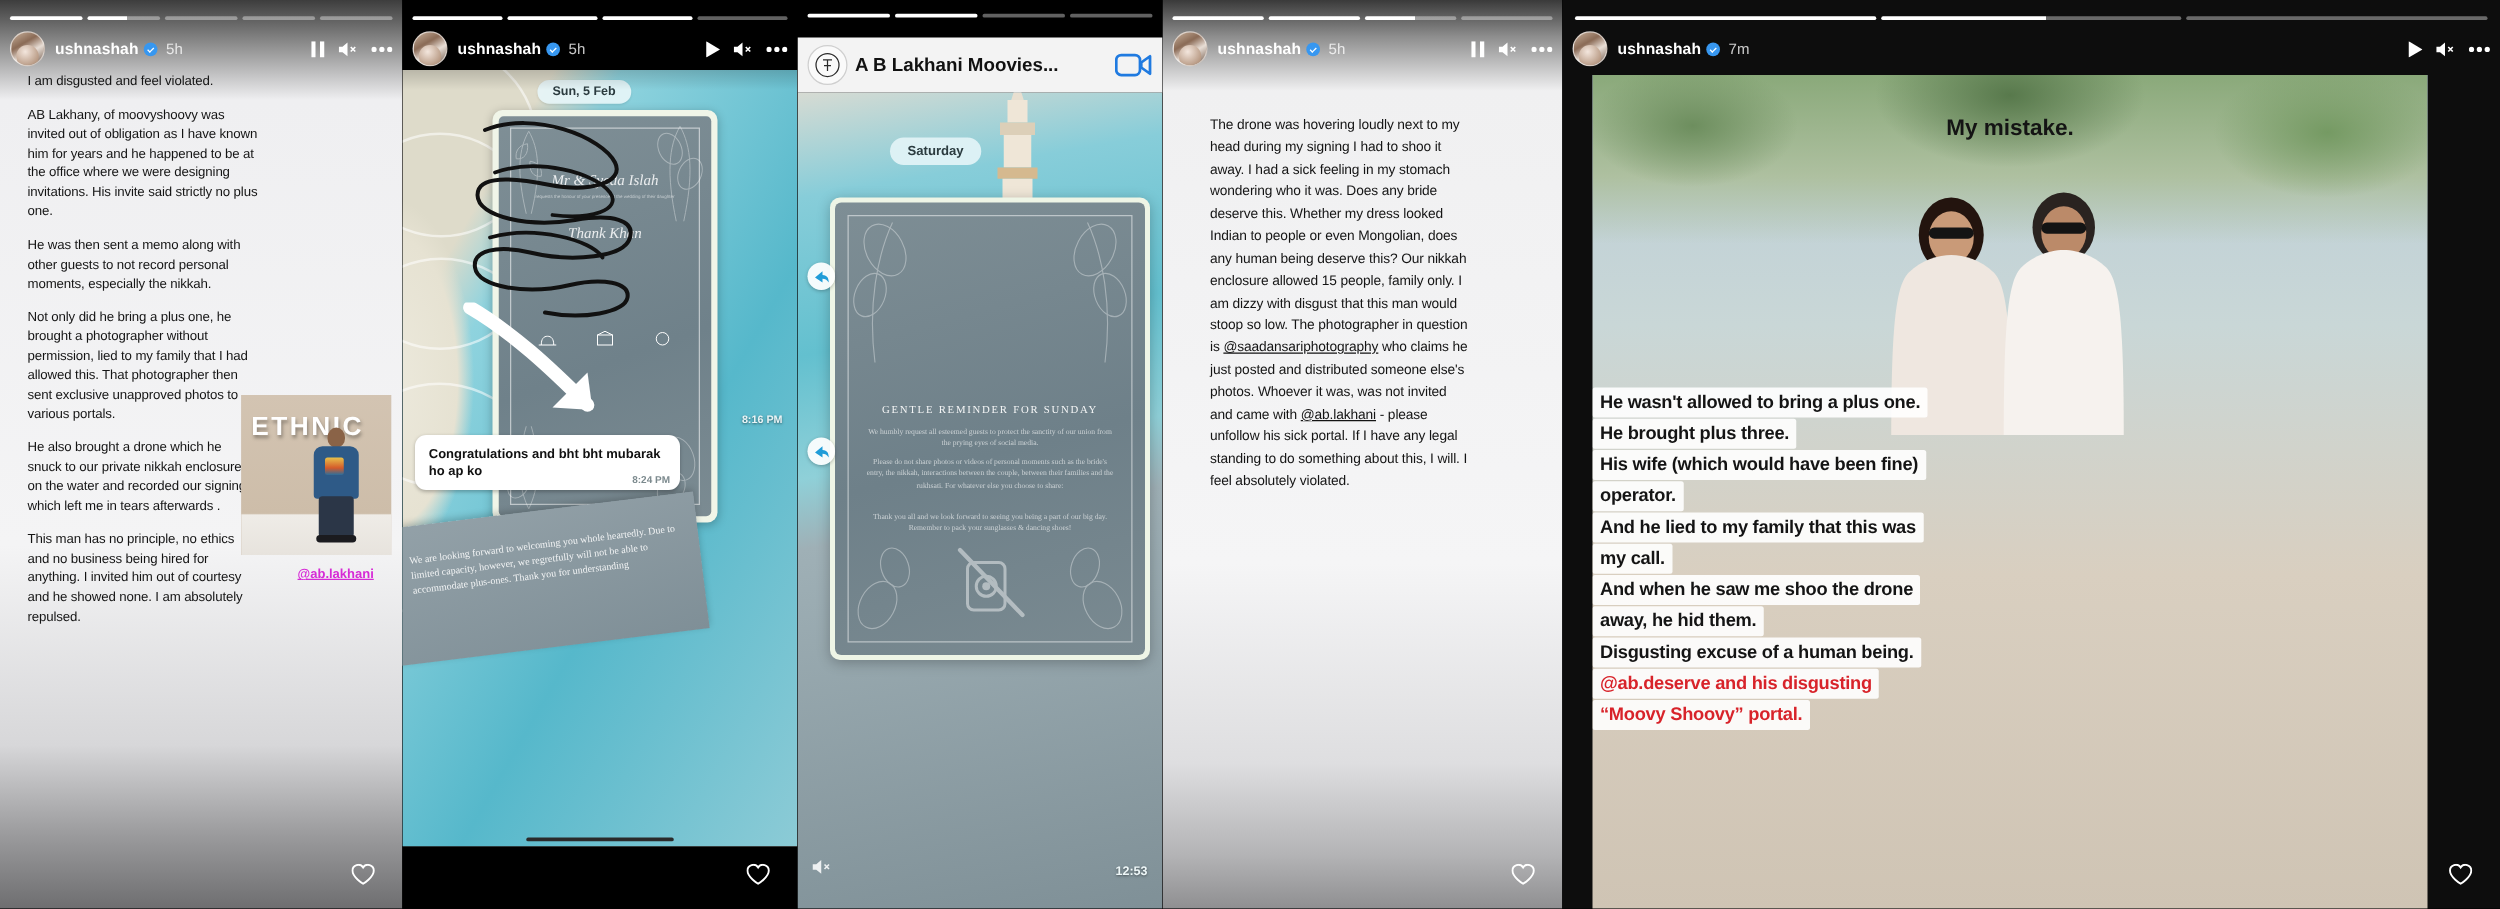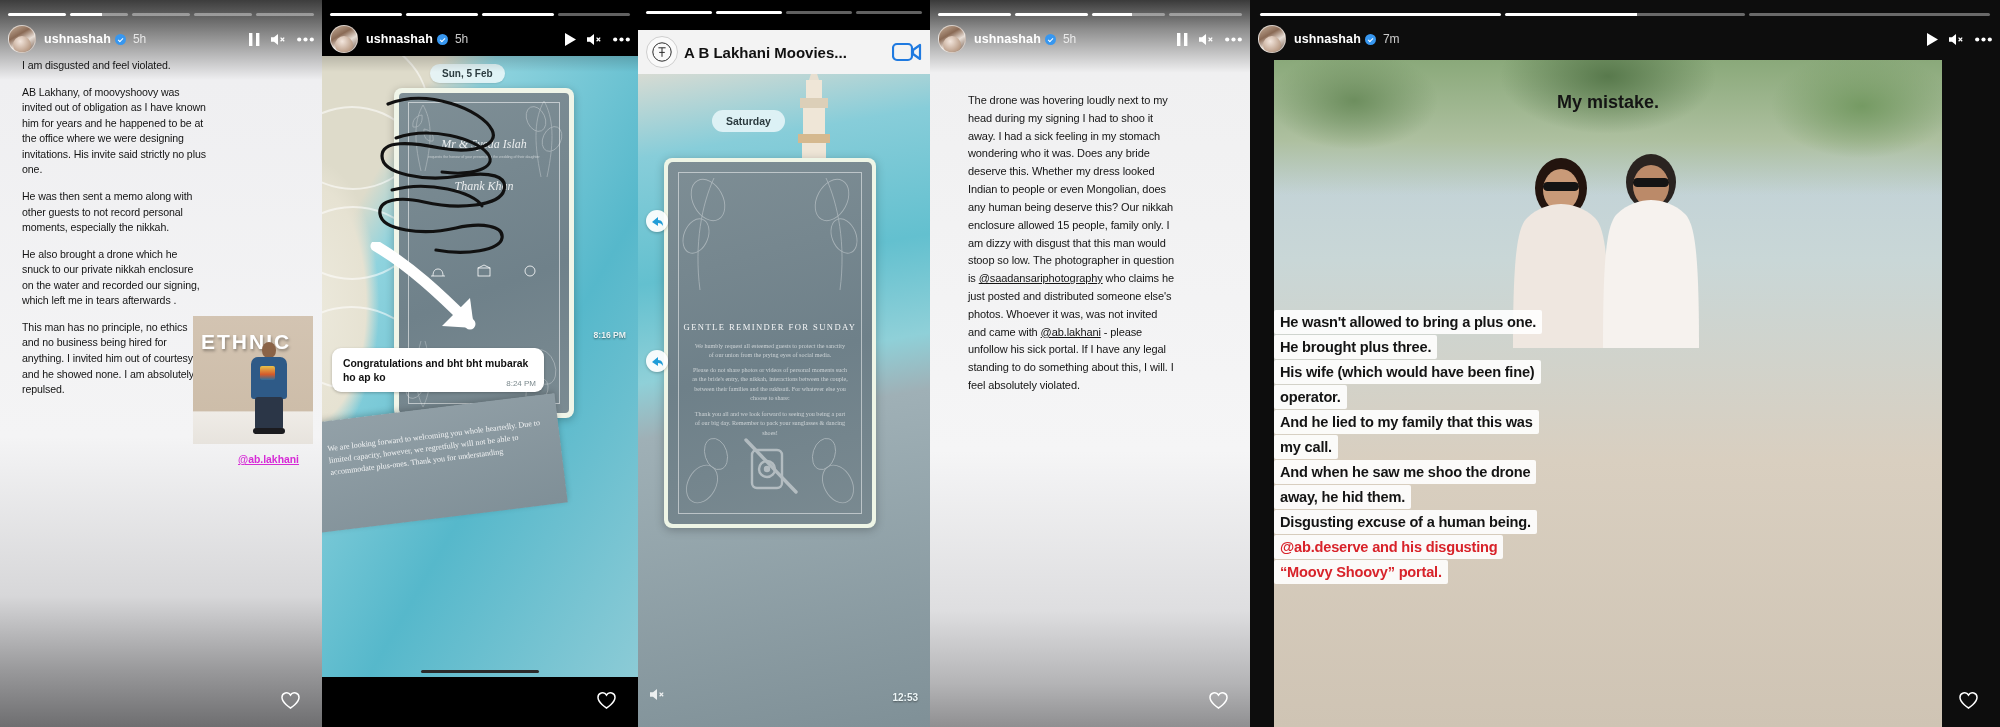--- a/index.html
+++ b/index.html
@@ -66,39 +66,39 @@
   .invite-inner{position:absolute;inset:5px;background:linear-gradient(160deg,#7f8f96,#6f818a 60%,#7b8b92);border-radius:4px;overflow:hidden;}
   .inv-border{position:absolute;inset:9px;border:1px solid rgba(255,255,255,.55);}
   .inv-script{position:absolute;left:0;right:0;color:rgba(255,255,255,.85);text-align:center;font-family:"Liberation Serif",serif;font-style:italic;}
   .inv-small{position:absolute;left:14px;right:14px;color:rgba(255,255,255,.55);font-size:3.6px;text-align:center;line-height:1.5;}
   .leafdeco{position:absolute;opacity:.35;}
   .scribble{position:absolute;left:48px;top:24px;width:140px;height:200px;z-index:6;pointer-events:none;}
   .arrow{position:absolute;left:48px;top:186px;width:130px;height:110px;z-index:7;}
   .bubble{position:absolute;left:10px;top:292px;width:212px;background:#fff;border-radius:9px;padding:9px 11px 7px;box-sizing:border-box;
           box-shadow:0 1px 3px rgba(0,0,0,.25);z-index:8;}
   .bubble .txt{color:#111;font-size:10.4px;font-weight:700;line-height:1.35;}
-  .tstamp{position:absolute;right:8px;bottom:4px;color:#7c8a8e;font-size:8px;font-weight:400;}
+  .tstamp{position:absolute;right:8px;bottom:4px;color:#7c8a8e;font-size:8px;font-weight:700;}
   .tstamp2{position:absolute;right:12px;top:274px;color:#e9f4f6;font-size:8.6px;font-weight:600;z-index:8;text-shadow:0 1px 2px rgba(0,0,0,.5);}
   .cardbottom{position:absolute;left:-10px;top:352px;width:250px;height:110px;z-index:5;
      background:linear-gradient(168deg,#93a1a8,#7f8f97);transform:rotate(-7deg);box-shadow:0 -2px 6px rgba(0,0,0,.2);}
   .cardbottom .ctext{position:absolute;left:18px;top:22px;width:215px;color:rgba(255,255,255,.88);font-size:8px;line-height:1.5;
      font-family:"Liberation Serif",serif;}
   .homebar{position:absolute;left:50%;transform:translateX(-50%);bottom:4px;width:118px;height:3px;border-radius:2px;background:#2a2a2a;}
 
   
   .p3shot{position:absolute;left:0;top:0;right:0;bottom:0;overflow:hidden;background:#000;}
   .chathead{position:absolute;left:0;top:30px;right:0;height:44px;background:#f3f3f3;display:flex;align-items:center;padding:0 8px;z-index:24;box-sizing:border-box;}
   .biz-ava{width:30px;height:30px;border-radius:50%;background:#fafafa;border:1px solid #cfcfcf;display:flex;align-items:center;justify-content:center;flex:0 0 auto;}
   .chat-title{font-size:15px;font-weight:700;color:#111;margin-left:6px;white-space:nowrap;overflow:hidden;}
   .videoicon{margin-left:auto;color:#1f7ae0;display:flex;align-items:center;}
   .p3body{position:absolute;left:0;top:74px;right:0;bottom:0;
      background:linear-gradient(170deg,#d7dbd3 0%,#87cdd9 12%,#63c0cf 30%,#8fd0d8 44%,#9fb0b6 52%,#7f9097 100%);overflow:hidden;}
   .daychip{position:absolute;left:74px;top:36px;background:rgba(226,243,246,.93);color:#2b3b3f;font-size:10.5px;font-weight:700;padding:5px 14px;border-radius:11px;}
   .minaret{position:absolute;left:148px;top:-10px;width:56px;height:96px;}
-  .card3{position:absolute;left:26px;top:84px;width:212px;height:370px;background:#eef5e6;border-radius:8px;padding:4px;box-sizing:border-box;box-shadow:0 2px 10px rgba(0,0,0,.25);}
+  .card3{position:absolute;left:26px;top:84px;width:256px;height:370px;background:#eef5e6;border-radius:8px;padding:4px;box-sizing:border-box;box-shadow:0 2px 10px rgba(0,0,0,.25);}
   .card3-in{position:absolute;inset:4px;background:linear-gradient(165deg,#7e8e95,#6e8089 55%,#7a8a91);border-radius:5px;overflow:hidden;}
   .c3border{position:absolute;inset:10px;border:1px solid rgba(255,255,255,.5);}
   .c3title{position:absolute;left:0;right:0;top:160px;text-align:center;color:rgba(255,255,255,.92);font-size:8.6px;letter-spacing:1.4px;
       font-family:"Liberation Serif",serif;}
   .c3para{position:absolute;left:24px;right:24px;color:rgba(255,255,255,.62);font-size:6.1px;line-height:1.55;text-align:center;font-family:"Liberation Serif",serif;}
   .nocam{position:absolute;left:50%;transform:translateX(-50%);bottom:26px;width:64px;height:64px;opacity:.45;}
   .p3time{position:absolute;right:12px;bottom:24px;color:#eef7f8;font-size:10px;font-weight:600;z-index:9;text-shadow:0 1px 2px rgba(0,0,0,.45);}
   .p3mute{position:absolute;left:12px;bottom:22px;color:rgba(255,255,255,.8);z-index:9;}
   .replyicon{position:absolute;left:8px;width:22px;height:22px;border-radius:50%;background:rgba(255,255,255,.92);display:flex;align-items:center;justify-content:center;z-index:9;box-shadow:0 1px 3px rgba(0,0,0,.25);}
 
@@ -167,20 +167,21 @@
               <circle cx="14.8" cy="2.5" r="2.1" fill="#fff"></circle>
             </svg>
         </span>
       </div>
     </div>
 
     <div class="p1text">
       <p>I am disgusted and feel violated.</p>
       <p>AB Lakhany, of moovyshoovy was invited out of obligation as I have known him for years and he happened to be at the office where we were designing invitations. His invite said strictly no plus one.</p>
       <p>He was then sent a memo along with other guests to not record personal moments, especially the nikkah.</p>
+      <p>Not only did he bring a plus one, he brought a photographer without permission, lied to my family that I had allowed this. That photographer then sent exclusive unapproved photos to various portals.</p>
       <p>He also brought a drone which he snuck to our private nikkah enclosure on the water and recorded our signing, which left me in tears afterwards .</p>
       <p>This man has no principle, no ethics and no business being hired for anything. I invited him out of courtesy and he showed none. I am absolutely repulsed.</p>
     </div>
 
     <div class="photo-card">
       <div class="wall"></div>
       <div class="ethnic">ETHNIC</div>
       <div class="man">
         <div class="head"></div>
         <div class="torso"></div>

